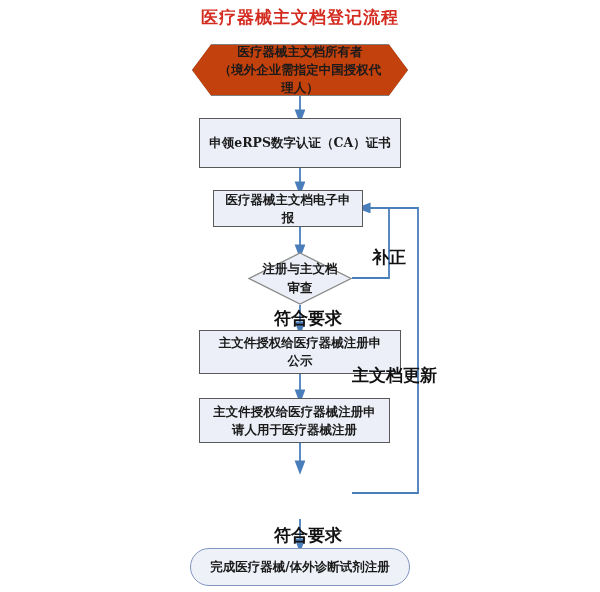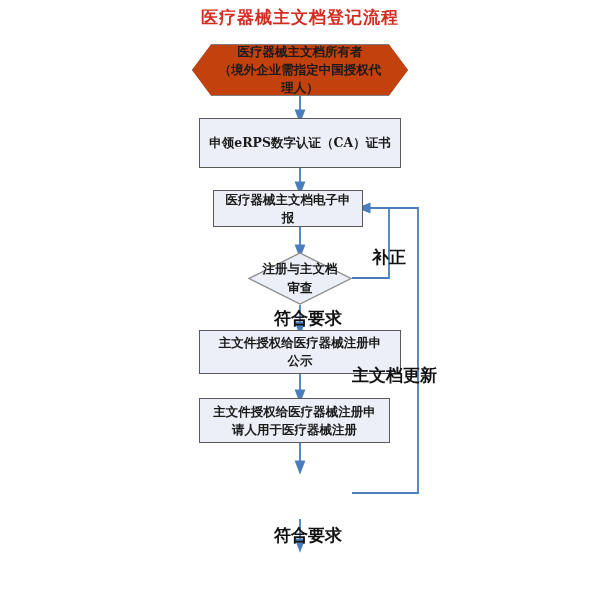--- a/index.html
+++ b/index.html
@@ -204,20 +204,23 @@
     <span class="txt">主文件授权给医疗器械注册申
 公示</span>
   </div>
 
   <div class="node proc" style="left:199px; top:398px; width:191px; height:45px;">
     <span class="txt">主文件授权给医疗器械注册申
 请人用于医疗器械注册</span>
   </div>
 
 
+  <div class="node term" style="left:190px; top:548px; width:220px; height:38px;">
+    <span class="txt">完成医疗器械/体外诊断试剂注册</span>
+  </div>
 
   <div class="edge-label" style="left:372px; top:246px;">补正</div>
 
   <div class="edge-label" style="left:274px; top:307px;">符合要求</div>
 
   <div class="edge-label" style="left:352px; top:364px;">主文档更新</div>
 
   <div class="edge-label" style="left:274px; top:524px;">符合要求</div>
 
 </div>

